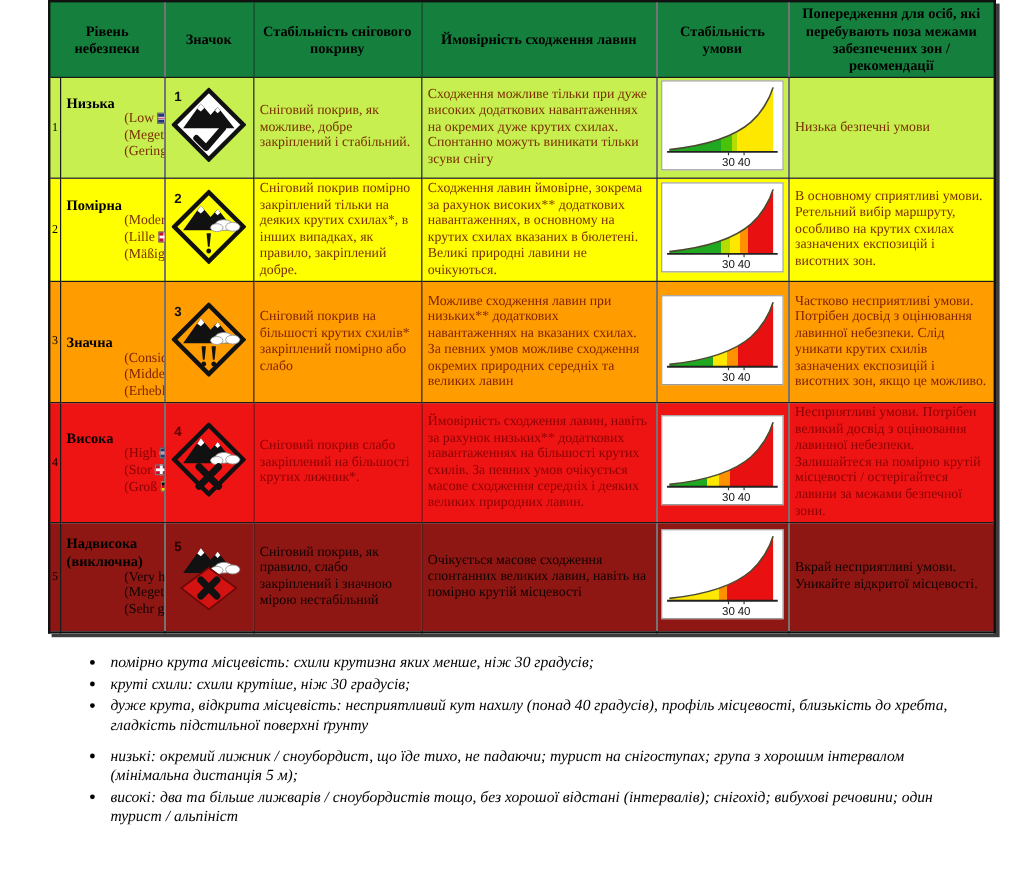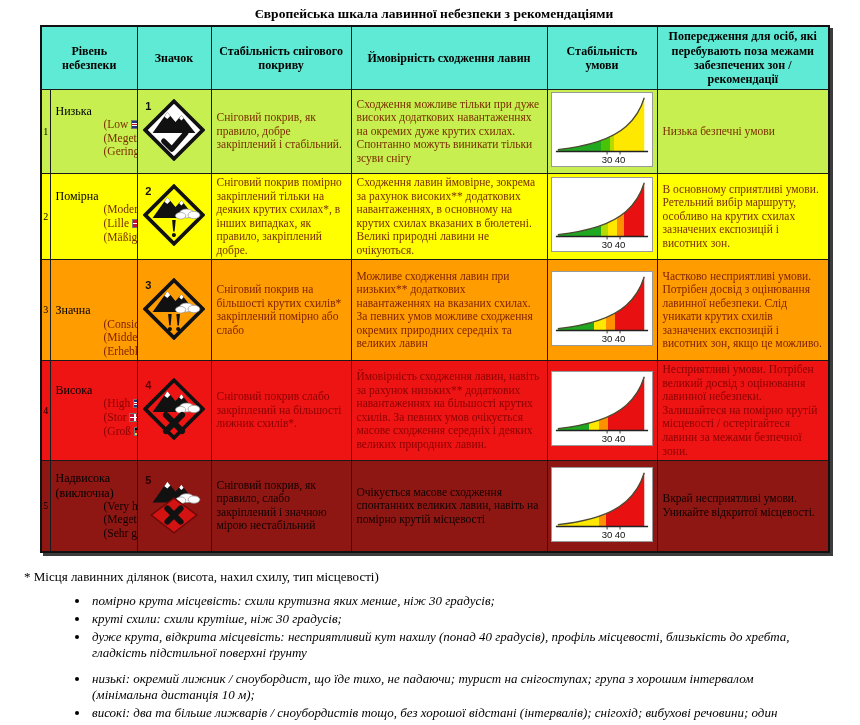--- a/index.html
+++ b/index.html
@@ -2,24 +2,24 @@
 <html lang="uk"><head>
 <meta charset="utf-8">
 <style>
   html,body{margin:0;padding:0;background:#fff;}
   body{width:860px;height:725px;font-family:"Liberation Serif",serif;color:#000;overflow:hidden;}
   .page{position:relative;width:860px;height:725px;}
   .doc-title{width:788px;margin:6px 0 3px 40px;text-align:center;font-weight:bold;font-size:13.5px;}
   table.avalanche{border-collapse:collapse;table-layout:fixed;width:788px;margin-left:40px;
     border:2px solid #111;box-shadow:3px 3px 0 #3c3c3c;}
   th,td{border:1px solid #1a1a1a;vertical-align:middle;overflow:hidden;}
-  thead th{background:#5eead4;font-weight:bold;font-size:12px;text-align:center;padding:2px 3px;line-height:1.2;height:58px;}
+  thead th{background:#15803d;font-weight:bold;font-size:12px;text-align:center;padding:2px 3px;line-height:1.2;height:58px;}
   td{font-size:11.5px;line-height:1.18;padding:2px 5px;}
   td.num{padding:0 1px;font-size:10px;text-align:center;}
-  .level-name{font-weight:normal;color:#000;font-size:12px;}
+  .level-name{font-weight:bold;color:#000;font-size:12px;}
   .lang-line{white-space:nowrap;padding-left:48px;}
   .flag{display:inline-block;width:14px;height:9px;vertical-align:-1px;border:1px solid #777;box-sizing:border-box;}
   .flag-uk{background:
     linear-gradient(to bottom, transparent 42%, #c8102e 42%, #c8102e 58%, transparent 58%),
     linear-gradient(to right, transparent 44%, #c8102e 44%, #c8102e 56%, transparent 56%),
     linear-gradient(to bottom, transparent 34%, #fff 34%, #fff 66%, transparent 66%),
     linear-gradient(to right, transparent 38%, #fff 38%, #fff 62%, transparent 62%),
     #23367a;}
   .flag-dk{background:
     linear-gradient(to bottom, transparent 38%, #fff 38%, #fff 62%, transparent 62%),
@@ -39,21 +39,20 @@
   .fn-head{margin:10px 0 4px 0;}
   .fn-marker{font-weight:normal;}
   ul.fn-list{margin:8px 0 10px 66px;padding:0 40px 0 0;}
   ul.fn-list li{margin:2px 0;padding-left:2px;font-style:italic;}
 </style>
 </head>
 <body>
 
 <div class="page">
 
-  <div class="doc-title">Європейська шкала лавинної небезпеки з рекомендаціями</div>
 
   <table class="avalanche">
     <colgroup>
       <col style="width:9px">
         <col style="width:87px">
         <col style="width:74px">
       <col style="width:140px">
         <col style="width:196px">
         <col style="width:110px">
         <col style="width:172px">
@@ -78,21 +77,21 @@
             <div class="lang-line">(Gering <span class="flag flag-de"></span>)</div>
           </td>
           <td class="icon-cell"><svg viewBox="0 0 84 84" width="62" height="62">
               <path d="M42 3 L81 42 L42 81 L3 42 Z" fill="#ffffff" stroke="#111" stroke-width="5"></path>
               <path d="M13 46 L33 18 L44 31 L52 22 L71 46 Z" fill="#111"></path>
               <path d="M29 24 L33 18 L37 23 L33 27 Z" fill="#fff"></path>
               <path d="M49 26 L52 22 L55 26 L52 29 Z" fill="#fff"></path>
               <path d="M28 57 L39 68 L58 46" fill="none" stroke="#111" stroke-width="7" stroke-linecap="round" stroke-linejoin="round"></path>
               <text x="3" y="15" font-size="15" font-weight="bold" fill="#111111" font-family="Liberation Sans, sans-serif">1</text>
             </svg></td>
-          <td>Сніговий покрив, як правило, добре закріплений і стабільний.</td>
+          <td>Сніговий покрив, як можливе, добре закріплений і стабільний.</td>
           <td>Сходження можливе тільки при дуже високих додаткових навантаженнях на окремих дуже крутих схилах. Спонтанно можуть виникати тільки зсуви снігу</td>
           <td class="chart-cell"><svg class="chart-box" viewBox="0 0 104 76" width="100" height="73">
               <rect x="0" y="0" width="104" height="76" fill="#ffffff"></rect>
               <defs>
                 <linearGradient id="grad0" x1="0" y1="0" x2="1" y2="0">
                   <stop offset="0%" stop-color="#21a821"></stop>
                   <stop offset="50%" stop-color="#21a821"></stop>
                   <stop offset="50%" stop-color="#49c307"></stop>
                   <stop offset="60%" stop-color="#49c307"></stop>
                   <stop offset="60%" stop-color="#b5db00"></stop>
@@ -221,21 +220,21 @@
               <path d="M29 24 L33 18 L37 23 L33 27 Z" fill="#fff"></path>
               <path d="M49 26 L52 22 L55 26 L52 29 Z" fill="#fff"></path>
               <g fill="#fff" stroke="#999" stroke-width="1">
                 <ellipse cx="59" cy="40" rx="10" ry="6"></ellipse>
                 <ellipse cx="69" cy="42" rx="8" ry="5"></ellipse>
                 <ellipse cx="51" cy="43" rx="7" ry="4.5"></ellipse>
               </g>
               <path d="M31 50 L53 72 M53 50 L31 72" stroke="#111" stroke-width="8" stroke-linecap="round"></path>
               <text x="3" y="15" font-size="15" font-weight="bold" fill="#5a0000" font-family="Liberation Sans, sans-serif">4</text>
             </svg></td>
-          <td>Сніговий покрив слабо закріплений на більшості лижник схилів*.</td>
+          <td>Сніговий покрив слабо закріплений на більшості крутих лижник*.</td>
           <td>Ймовірність сходження лавин, навіть за рахунок низьких** додаткових навантаженнях на більшості крутих схилів. За певних умов очікується масове сходження середніх і деяких великих природних лавин.</td>
           <td class="chart-cell"><svg class="chart-box" viewBox="0 0 104 76" width="100" height="73">
               <rect x="0" y="0" width="104" height="76" fill="#ffffff"></rect>
               <defs>
                 <linearGradient id="grad3" x1="0" y1="0" x2="1" y2="0">
                   <stop offset="0%" stop-color="#21a821"></stop>
                   <stop offset="36%" stop-color="#21a821"></stop>
                   <stop offset="36%" stop-color="#ffe800"></stop>
                   <stop offset="48%" stop-color="#ffe800"></stop>
                   <stop offset="48%" stop-color="#ff9000"></stop>
@@ -296,28 +295,24 @@
               <text x="57.3" y="73" font-size="10" text-anchor="middle" fill="#111" font-family="Liberation Sans, sans-serif">30</text>
               <line x1="70.8" y1="61" x2="70.8" y2="64" stroke="#333" stroke-width="1"></line>
               <text x="70.8" y="73" font-size="10" text-anchor="middle" fill="#111" font-family="Liberation Sans, sans-serif">40</text>
             </svg></td>
           <td>Вкрай несприятливі умови. Уникайте відкритої місцевості.</td>
         </tr>
       </tbody>
   </table>
 
   <div class="footnotes">
-    <div class="fn-head">
-      <span class="fn-marker">*</span>
-      <span>Місця лавинних ділянок  (висота, нахил схилу, тип місцевості)</span>
-    </div>
     <ul class="fn-list">
       <li>помірно крута місцевість: схили крутизна яких менше, ніж 30 градусів;</li>
       <li>круті схили: схили крутіше, ніж 30 градусів;</li>
       <li>дуже крута, відкрита місцевість: несприятливий кут нахилу (понад 40 градусів), профіль місцевості, близькість до хребта, гладкість підстильної поверхні ґрунту</li>
     </ul>
     <ul class="fn-list">
-      <li>низькі: окремий лижник / сноубордист, що їде тихо, не падаючи; турист на снігоступах; група з хорошим інтервалом (мінімальна дистанція  10 м);</li>
+      <li>низькі: окремий лижник / сноубордист, що їде тихо, не падаючи; турист на снігоступах; група з хорошим інтервалом (мінімальна дистанція  5 м);</li>
       <li>високі: два та більше лижварів / сноубордистів тощо, без хорошої відстані (інтервалів); снігохід; вибухові речовини; один турист / альпініст</li>
     </ul>
   </div>
 
 </div>
 
 </body></html>

